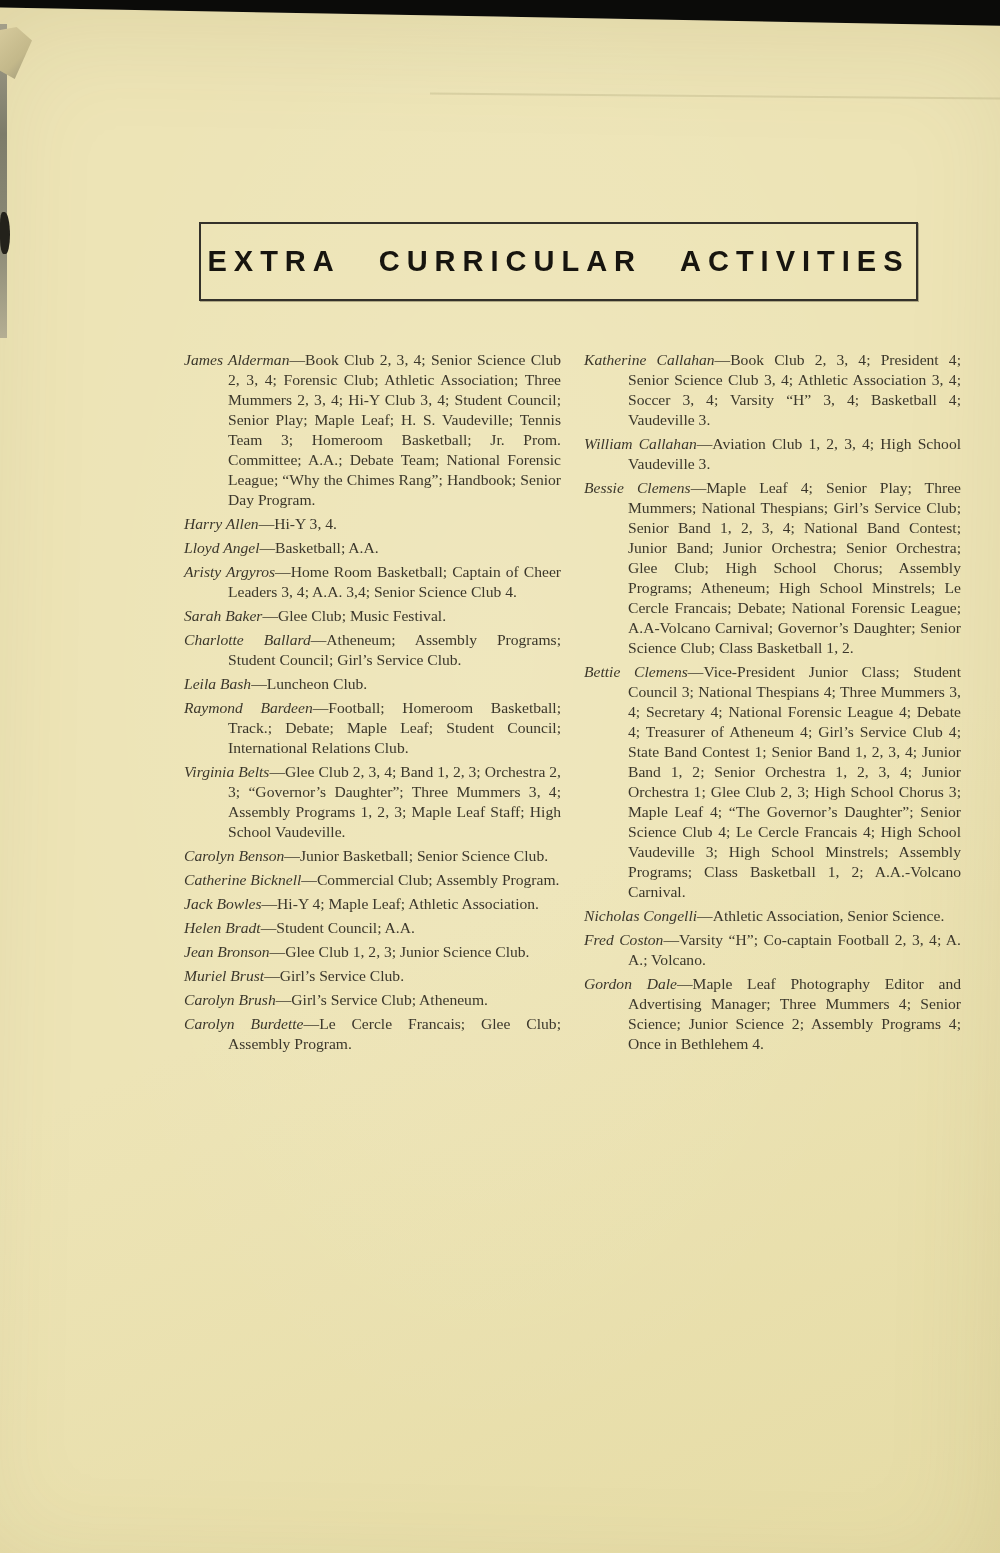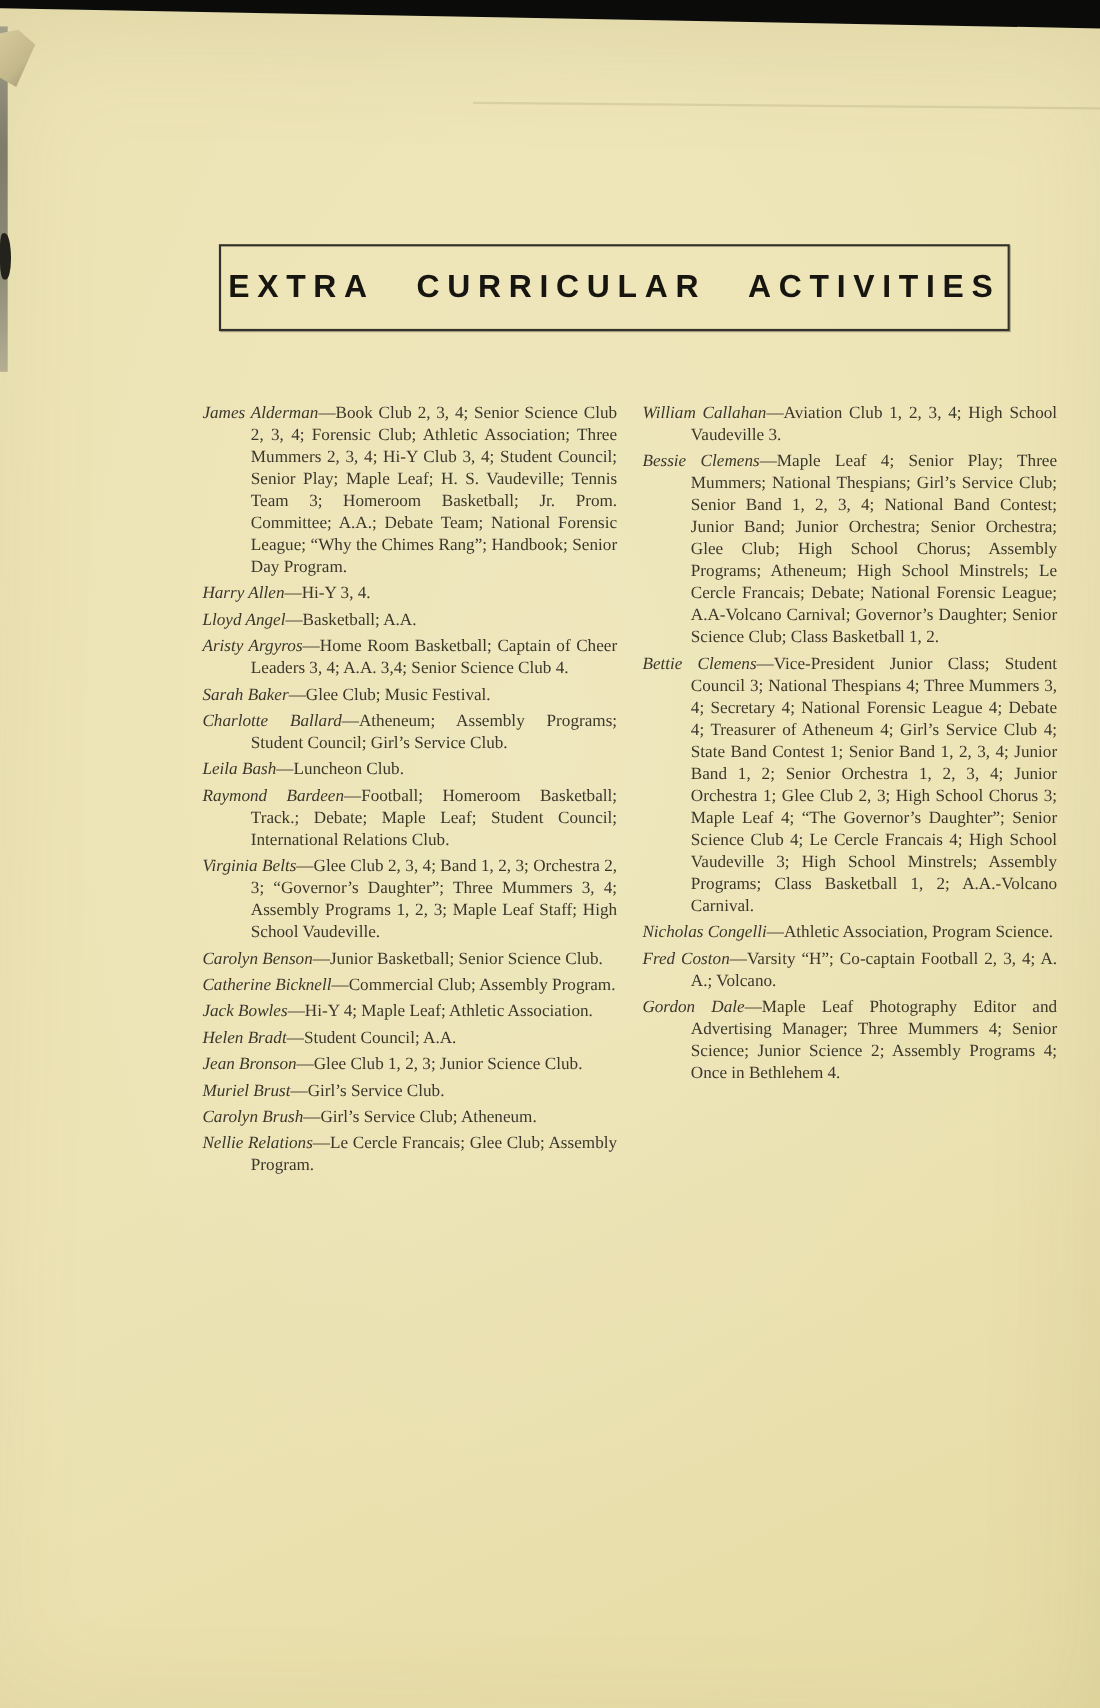--- a/index.html
+++ b/index.html
@@ -92,21 +92,21 @@
     font-weight: 700;
     font-size: 29px;
     letter-spacing: 7px;
     word-spacing: 24px;
     color: var(--title_ink, #17150f);
     white-space: nowrap;
   }
   .columns {
     position: absolute;
     left: 184px;
-    top: 366px;
+    top: 350px;
     width: 777px;
     display: flex;
     gap: 23px;
   }
   .col {
     width: 377px;
     font-size: 15.6px;
     line-height: 20px;
     color: var(--ink, #3b372b);
     text-align: justify;
@@ -148,25 +148,26 @@
           <p class="entry"><span class="name">Leila Bash</span><span>—Luncheon Club.</span></p>
           <p class="entry"><span class="name">Raymond Bardeen</span><span>—Football; Homeroom Basketball; Track.; Debate; Maple Leaf; Student Council; International Relations Club.</span></p>
           <p class="entry"><span class="name">Virginia Belts</span><span>—Glee Club 2, 3, 4; Band 1, 2, 3; Orchestra 2, 3; “Governor’s Daughter”; Three Mummers 3, 4; Assembly Programs 1, 2, 3; Maple Leaf Staff; High School Vaudeville.</span></p>
           <p class="entry"><span class="name">Carolyn Benson</span><span>—Junior Basketball; Senior Science Club.</span></p>
           <p class="entry"><span class="name">Catherine Bicknell</span><span>—Commercial Club; Assembly Program.</span></p>
           <p class="entry"><span class="name">Jack Bowles</span><span>—Hi-Y 4; Maple Leaf; Athletic Association.</span></p>
           <p class="entry"><span class="name">Helen Bradt</span><span>—Student Council; A.A.</span></p>
           <p class="entry"><span class="name">Jean Bronson</span><span>—Glee Club 1, 2, 3; Junior Science Club.</span></p>
           <p class="entry"><span class="name">Muriel Brust</span><span>—Girl’s Service Club.</span></p>
           <p class="entry"><span class="name">Carolyn Brush</span><span>—Girl’s Service Club; Atheneum.</span></p>
-          <p class="entry"><span class="name">Nellie Relations</span><span>—Le Cercle Francais; Glee Club; Assembly Program.</span></p>
+          <p class="entry"><span class="name">Carolyn Burdette</span><span>—Le Cercle Francais; Glee Club; Assembly Program.</span></p>
         </div>
       <div class="col">
+          <p class="entry"><span class="name">Katherine Callahan</span><span>—Book Club 2, 3, 4; President 4; Senior Science Club 3, 4; Athletic Association 3, 4; Soccer 3, 4; Varsity “H” 3, 4; Basketball 4; Vaudeville 3.</span></p>
           <p class="entry"><span class="name">William Callahan</span><span>—Aviation Club 1, 2, 3, 4; High School Vaudeville 3.</span></p>
           <p class="entry"><span class="name">Bessie Clemens</span><span>—Maple Leaf 4; Senior Play; Three Mummers; National Thespians; Girl’s Service Club; Senior Band 1, 2, 3, 4; National Band Contest; Junior Band; Junior Orchestra; Senior Orchestra; Glee Club; High School Chorus; Assembly Programs; Atheneum; High School Minstrels; Le Cercle Francais; Debate; National Forensic League; A.A-Volcano Carnival; Governor’s Daughter; Senior Science Club; Class Basketball 1, 2.</span></p>
           <p class="entry"><span class="name">Bettie Clemens</span><span>—Vice-President Junior Class; Student Council 3; National Thespians 4; Three Mummers 3, 4; Secretary 4; National Forensic League 4; Debate 4; Treasurer of Atheneum 4; Girl’s Service Club 4; State Band Contest 1; Senior Band 1, 2, 3, 4; Junior Band 1, 2; Senior Orchestra 1, 2, 3, 4; Junior Orchestra 1; Glee Club 2, 3; High School Chorus 3; Maple Leaf 4; “The Governor’s Daughter”; Senior Science Club 4; Le Cercle Francais 4; High School Vaudeville 3; High School Minstrels; Assembly Programs; Class Basketball 1, 2; A.A.-Volcano Carnival.</span></p>
-          <p class="entry"><span class="name">Nicholas Congelli</span><span>—Athletic Association, Program Science.</span></p>
+          <p class="entry"><span class="name">Nicholas Congelli</span><span>—Athletic Association, Senior Science.</span></p>
           <p class="entry"><span class="name">Fred Coston</span><span>—Varsity “H”; Co-captain Football 2, 3, 4; A. A.; Volcano.</span></p>
           <p class="entry"><span class="name">Gordon Dale</span><span>—Maple Leaf Photography Editor and Advertising Manager; Three Mummers 4; Senior Science; Junior Science 2; Assembly Programs 4; Once in Bethlehem 4.</span></p>
         </div>
     </div>
   </div>
 </div>
 
 </body></html>

